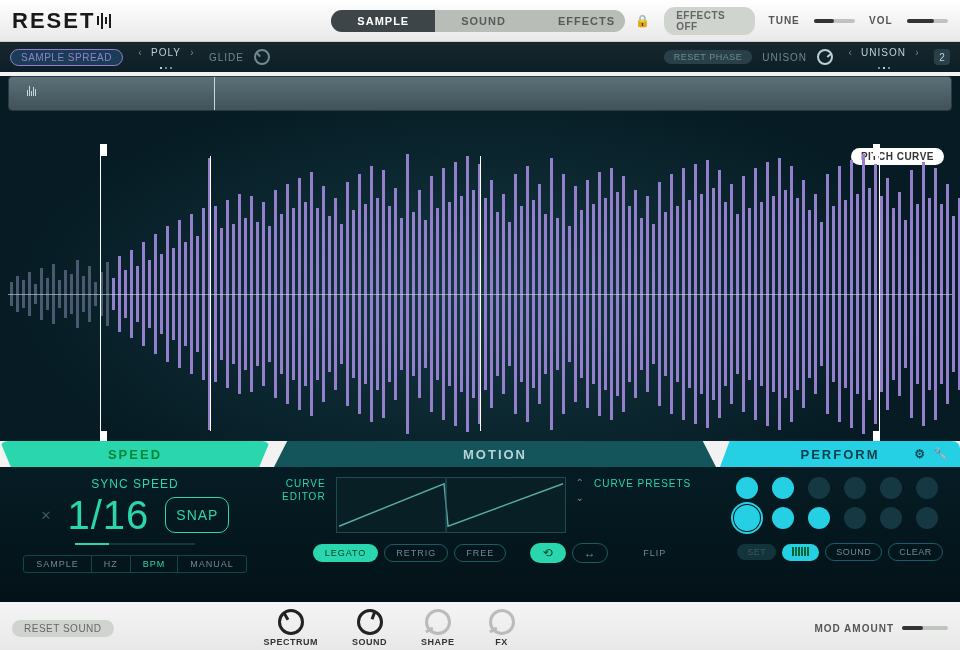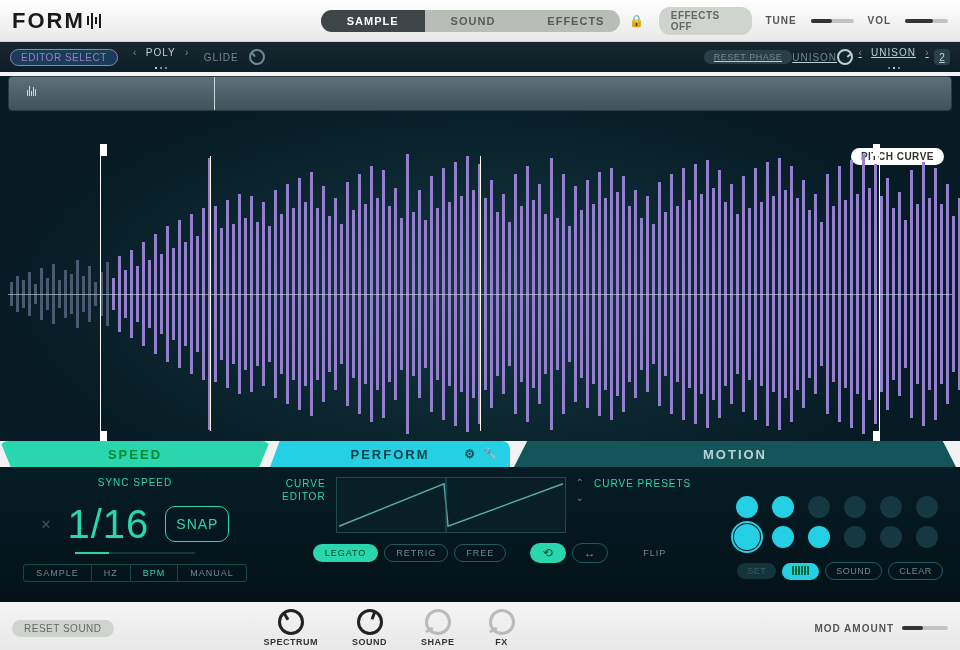--- a/index.html
+++ b/index.html
@@ -44,21 +44,21 @@
   .btn-ss{background:#1B3C56;border:1px solid var(--purple);color:var(--purple);border-radius:10px;padding:2px 10px;font-size:10px;letter-spacing:.5px;}
   .vmode{display:flex;align-items:center;gap:6px;color:var(--txt);}
   .chev{width:14px;height:14px;display:flex;align-items:center;justify-content:center;color:var(--dim);cursor:pointer;font-size:10px;}
   .dots{display:flex;gap:3px;margin-top:7px;}
   .dots i{width:2px;height:2px;background:var(--dim);}
   .dots i.on{background:var(--txt);}
   .knob{width:16px;height:16px;border:2px solid var(--dim);border-radius:50%;position:relative;}
   .knob.on{border-color:var(--txt);}
   .knob::after{content:"";position:absolute;width:2px;height:5px;background:currentColor;left:50%;top:0;transform:translateX(-50%) rotate(var(--r,0deg));transform-origin:50% 8px;}
   .sublabel{color:var(--dim);letter-spacing:1px;}
-  .sub-right{margin-left:auto;display:flex;align-items:center;text-decoration:underline;}
+  .sub-right{margin-left:auto;display:flex;align-items:center;gap:10px;}
   .pill-dark{background:#2A4049;border-radius:9px;padding:2px 10px;color:var(--dim);font-size:9px;letter-spacing:.5px;}
   .num-badge{background:#2A4049;color:var(--txt);width:16px;height:16px;border-radius:4px;display:flex;align-items:center;justify-content:center;font-size:10px;}
   
   
   .wave-area{height:365px;background:radial-gradient(ellipse at center 60%, #143843 0%, #061B23 70%);position:relative;padding:0 8px;}
   .overview{height:35px;margin-top:4px;background:linear-gradient(#5B7179,#415259);border-radius:4px;position:relative;border:1px solid #2a3a40;}
   .ov-handle{position:absolute;left:18px;top:9px;display:flex;gap:1px;align-items:flex-end;}
   .ov-handle i{width:1px;background:#C9D8DD;}
   .ov-handle i:nth-child(1){height:6px}.ov-handle i:nth-child(2){height:10px}.ov-handle i:nth-child(3){height:5px}.ov-handle i:nth-child(4){height:9px}.ov-handle i:nth-child(5){height:7px}
   .cw-row{display:flex;align-items:center;gap:8px;padding:6px 4px;font-size:9px;color:var(--dim);letter-spacing:1px;}
@@ -86,21 +86,21 @@
   .sec{flex:0 0 auto;display:flex;align-items:center;justify-content:center;font-size:13px;font-weight:600;letter-spacing:2px;position:relative;}
   .sec-speed{width:270px;background:var(--teal);color:#083; clip-path:polygon(0 0,100% 0,96% 100%,4% 100%);border-radius:8px 8px 0 0;}
   .sec-motion{flex:1;background:#13555A;color:var(--txt);margin:0 4px;clip-path:polygon(3% 0,97% 0,100% 100%,0 100%);border-radius:8px 8px 0 0;}
   .sec-perform{width:240px;background:var(--cyan);color:#06404d;clip-path:polygon(4% 0,100% 0,100% 100%,0 100%);border-radius:8px 8px 0 0;position:relative;}
   .sec-perform .tools{position:absolute;right:10px;display:flex;gap:6px;color:#0a4a55;}
   .tool-ico{font-size:12px;}
   
   
   .panels{height:135px;background:linear-gradient(#061C24,#031218);display:flex;}
   .p-speed{width:270px;padding:10px 18px;color:var(--teal);}
-  .sync-title{font-size:10px;letter-spacing:1px;color:var(--teal);text-align:center;margin-bottom:16px;}
+  .sync-title{font-size:12px;letter-spacing:1px;color:var(--teal);text-align:center;margin-bottom:4px;}
   .speed-row{display:flex;align-items:center;gap:16px;justify-content:center;}
   .x-ico{color:#3a5a5f;font-size:13px;}
   .big-val{font-size:40px;font-weight:300;color:var(--teal);letter-spacing:1px;font-family:"Segoe UI Light",Arial;line-height:1;}
   .snap-btn{border:1.5px solid var(--teal);color:var(--teal);border-radius:10px;padding:9px 10px;font-size:14px;letter-spacing:1px;background:transparent;}
   .speed-slider{width:120px;height:2px;background:#12383a;margin:8px auto 10px;position:relative;}
   .speed-slider .prog{position:absolute;left:0;width:28%;top:0;bottom:0;background:var(--teal);}
   .speed-modes{display:flex;gap:0;border:1px solid #14474a;border-radius:3px;overflow:hidden;width:fit-content;margin:0 auto;}
   .smode{padding:3px 12px;font-size:9px;color:var(--dim);letter-spacing:1px;border-right:1px solid #14474a;}
   .smode:last-child{border-right:none;}
   .smode.on{color:var(--teal);}
@@ -111,21 +111,21 @@
   .curve-box{width:230px;height:56px;border:1px solid #1e4a50;background:#081f26;position:relative;}
   .arrows{display:flex;flex-direction:column;gap:4px;color:var(--dim);font-size:10px;}
   .motion-btns{display:flex;gap:6px;margin-top:10px;align-items:center;justify-content:center;}
   .mbtn{border-radius:10px;padding:3px 11px;font-size:9px;letter-spacing:1px;background:transparent;border:1px solid transparent;}
   .mbtn.teal-fill{background:var(--teal);color:#042;}
   .mbtn.outline{border-color:#1e5a5f;color:var(--dim);}
   .mbtn.pill-icon{background:var(--teal);color:#042;width:36px;height:20px;display:flex;align-items:center;justify-content:center;padding:0;}
   .mbtn.pill-icon.off{background:transparent;border:1px solid #1e5a5f;color:var(--dim);}
   .loop-ico,.bidir-ico{font-size:12px;line-height:1;}
   
-  .p-perform{width:240px;padding:10px 14px;margin-top:19px;}
+  .p-perform{width:240px;padding:10px 14px;}
   .dot-grid{display:grid;grid-template-columns:repeat(6,28px);grid-auto-rows:24px;gap:6px 8px;justify-content:center;margin-bottom:12px;}
   .dot{width:22px;height:22px;border-radius:50%;background:#163842;}
   .dot.on{background:var(--cyan);}
   .dot.sel{box-shadow:0 0 0 2px var(--cyan);outline:2px solid var(--cyan);outline-offset:3px;}
   .perf-btns{display:flex;gap:6px;justify-content:center;align-items:center;}
   .pbtn{border-radius:10px;padding:3px 10px;font-size:9px;letter-spacing:.5px;}
   .pbtn.dim{background:#14343c;color:#3a5a60;}
   .pbtn.cy{background:var(--cyan);color:#063;}
   .pbtn.out{border:1px solid #1e5a68;color:var(--dim);background:transparent;}
   .kb-ico{display:inline-flex;gap:1px;align-items:flex-end;}
@@ -141,21 +141,21 @@
   .mk .ring .ind{position:absolute;width:3px;height:8px;background:#222;left:50%;top:-1px;transform:translateX(-50%) rotate(var(--r,0deg));transform-origin:50% 14px;}
   .mk .ring:not(.active) .ind{background:#bbb;}
   .mk label{font-size:9px;color:#333;font-weight:600;letter-spacing:.5px;}
   .moda{margin-left:auto;display:flex;align-items:center;gap:8px;}
 </style>
 </head>
 <body>
 
 <div class="topbar">
   <div class="logo">
-    <span>FORM</span>
+    <span>RESET</span>
     <span class="logo-wave">
         <i></i>
         <i></i>
         <i></i>
         <i></i>
       </span>
   </div>
   <div class="main-tabs">
     <div class="main-tab active">SAMPLE</div>
     <div class="main-tab">SOUND</div>
@@ -169,21 +169,21 @@
         <div class="fill" style="width:50%"></div>
       </div>
     <span class="toplabel">VOL</span>
     <div class="hslider">
         <div class="fill" style="width:65%"></div>
       </div>
   </div>
 </div>
 
 <div class="subbar">
-  <span class="btn-ss">EDITOR SELECT</span>
+  <span class="btn-ss">SAMPLE SPREAD</span>
   <div class="vmode">
     <div style="display:flex;flex-direction:column;align-items:center;gap:1px;">
       <div style="display:flex;align-items:center;gap:4px;">
         <span class="chev">‹</span>
         <span style="letter-spacing:1px;">POLY</span>
         <span class="chev">›</span>
       </div>
       <span class="dots">
           <i class="on"></i>
           <i></i>
@@ -395,30 +395,30 @@
     <div class="markerR"></div>
     <div class="play-line" style="left:210px"></div>
     <div class="play-line" style="left:480px"></div>
   </div>
 </div>
 
 <div class="sections">
   <div class="sec sec-speed">
       <span>SPEED</span>
     </div>
+  <div class="sec sec-motion">
+      <span>MOTION</span>
+    </div>
   <div class="sec sec-perform">
     <span>PERFORM</span>
     <span class="tools">
       <span class="tool-ico">⚙</span>
       <span class="tool-ico">🔧</span>
     </span>
   </div>
-  <div class="sec sec-motion">
-      <span>MOTION</span>
-    </div>
 </div>
 
 <div class="panels">
 
   <div class="p-speed">
     <div class="sync-title">SYNC SPEED</div>
     <div class="speed-row">
       <span class="x-ico">✕</span>
       <span class="big-val">1/16</span>
       <span class="snap-btn">SNAP</span>

